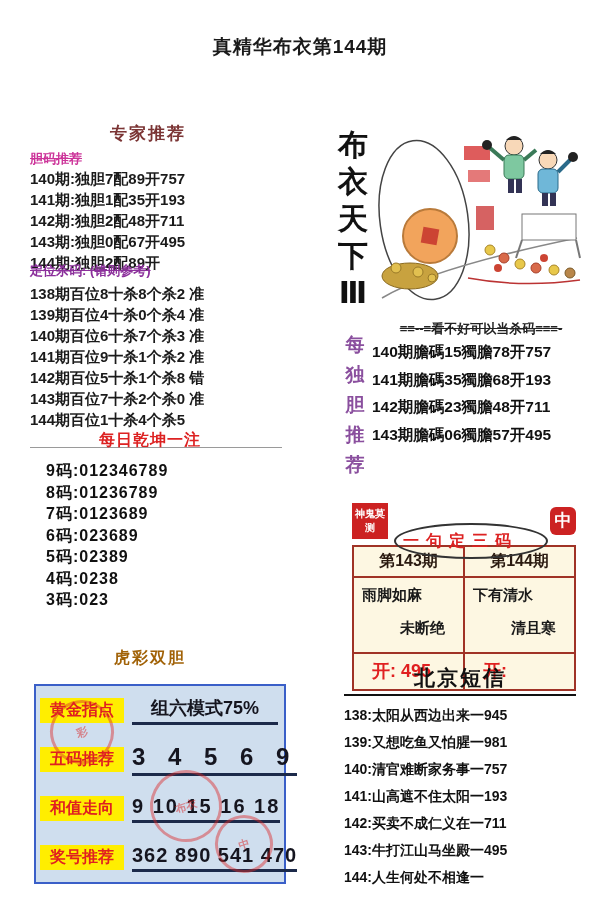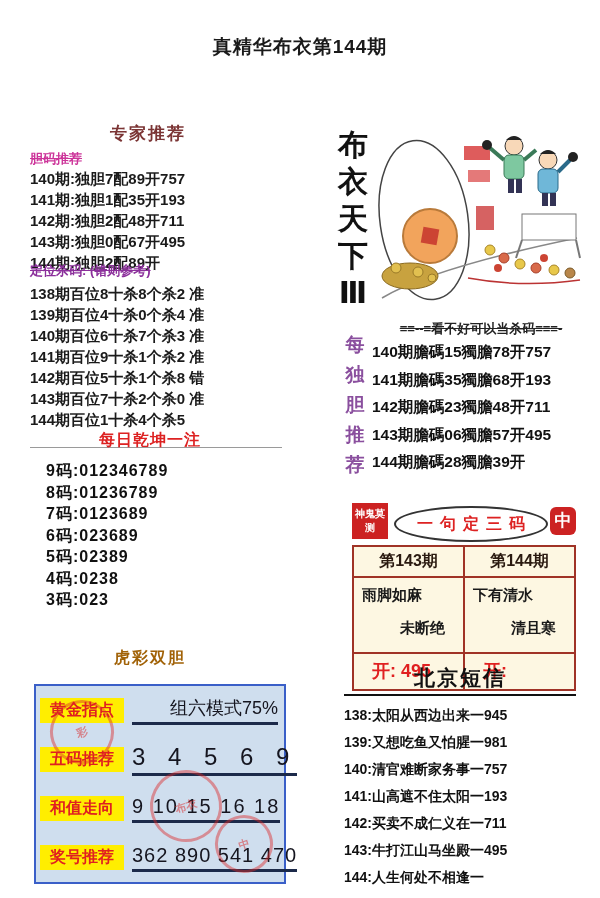--- a/index.html
+++ b/index.html
@@ -19,37 +19,37 @@
   .poskill{left:30px;top:262px;width:236px;}
   .sub-purple{font-size:13px;font-weight:bold;color:#8b2f9b;text-decoration:line-through;margin-bottom:3px;}
   .daily-rule{left:30px;top:447px;width:252px;border-top:1px solid #9a9a9a;}
   .daily-header{left:30px;top:430px;width:240px;text-align:center;font-size:16px;font-weight:bold;color:#dd2222;letter-spacing:1px;}
   .daily-lines{left:46px;top:460px;}
   .daily-lines .row{font-size:16px;font-weight:bold;line-height:21.5px;letter-spacing:1px;}
   .tiger-header{left:30px;top:648px;width:240px;text-align:center;font-size:16px;font-weight:bold;color:#a16207;letter-spacing:2px;}
   .tiger-table{left:34px;top:684px;width:248px;background:#cfdeee;border:2px solid #3a5fc8;}
   .tiger-row{display:flex;align-items:center;height:49px;}
   .tiger-label{width:84px;margin-left:4px;background:#ffee00;color:#e02020;font-weight:bold;font-size:16px;text-align:center;padding:2px 0;flex-shrink:0;}
-  .tiger-value{flex:1;text-align:right;font-weight:normal;color:#15151f;border-bottom:3px solid #1c2a4a;margin:0 6px 0 8px;padding-bottom:2px;white-space:nowrap;}
+  .tiger-value{flex:1;text-align:center;font-weight:bold;color:#15151f;border-bottom:3px solid #1c2a4a;margin:0 6px 0 8px;padding-bottom:2px;white-space:nowrap;}
   .tv0{font-size:18px;}
   .tv1{font-size:24px;letter-spacing:8px;}
   .tv2{font-size:20px;letter-spacing:2px;}
   .tv3{font-size:20px;letter-spacing:1px;}
   .stamp{position:absolute;border:3px solid rgba(220,40,40,.45);border-radius:50%;color:rgba(220,40,40,.5);font-size:11px;font-weight:bold;display:flex;align-items:center;justify-content:center;transform:rotate(-18deg);pointer-events:none;}
   
   .buyi-vertical{left:336px;top:126px;width:34px;font-size:30px;font-weight:bold;color:#111;line-height:37px;text-align:center;word-break:break-all;}
   .cartoon{left:372px;top:118px;}
   .dandan-vertical{left:344px;top:330px;width:22px;font-size:19px;font-weight:bold;color:#8a4f9e;line-height:30px;text-align:center;word-break:break-all;}
   .dandan-block{left:372px;top:320px;width:218px;}
   .dandan-struck{text-align:center;font-size:13px;font-weight:bold;color:#222;text-decoration:line-through;}
   .dandan-block .row{font-size:15.5px;font-weight:bold;line-height:27.5px;white-space:nowrap;}
   .onephrase{left:352px;top:503px;width:224px;}
   .op-banner{position:relative;height:42px;}
   .op-corner-seal{position:absolute;left:0;top:0;width:36px;height:36px;background:#cc2222;color:#fff;font-size:10px;font-weight:bold;line-height:14px;text-align:center;word-break:break-all;padding-top:4px;box-sizing:border-box;}
-  .op-ellipse{position:absolute;left:42px;top:3px;width:150px;height:32px;border:2px solid #333;border-radius:50%;display:flex;align-items:center;justify-content:center;}
+  .op-ellipse{position:absolute;left:42px;top:20px;width:150px;height:32px;border:2px solid #333;border-radius:50%;display:flex;align-items:center;justify-content:flex-start;}
   .op-ellipse span{color:#dd2222;font-size:16px;font-weight:bold;letter-spacing:7px;text-indent:7px;}
   .op-right-seal{position:absolute;right:0;top:4px;width:26px;height:28px;background:#cc2222;border-radius:6px;color:#fff;font-size:17px;font-weight:bold;text-align:center;line-height:28px;}
   .op-table{border:2px solid #a03326;background:#fdf7e2;}
   .op-hrow{display:flex;border-bottom:2px solid #a03326;}
   .op-hcell{flex:1;text-align:center;font-size:16px;font-weight:bold;color:#2a1a10;padding:4px 0;}
   .op-hcell:first-child{border-right:2px solid #a03326;}
   .op-brow{display:flex;}
   .op-bcell{flex:1;height:74px;padding:8px 12px 0 8px;box-sizing:border-box;font-size:15px;font-weight:bold;color:#1a1a1a;}
   .op-bcell:first-child{border-right:2px solid #a03326;}
   .op-bcell .l2{margin-top:14px;padding-left:38px;}
@@ -175,21 +175,20 @@
   </svg>
 </div>
 
 <div class="abs dandan-vertical">每独胆推荐</div>
 <div class="abs dandan-block">
   <div class="dandan-struck">==--=看不好可以当杀码===-</div>
   <div class="row">140期膽碼15獨膽78开757</div>
   <div class="row">141期膽碼35獨膽68开193</div>
   <div class="row">142期膽碼23獨膽48开711</div>
   <div class="row">143期膽碼06獨膽57开495</div>
-  <div class="row">144期膽碼28獨膽39开</div>
 </div>
 
 <div class="abs onephrase">
   <div class="op-banner">
     <div class="op-corner-seal">神鬼莫测</div>
     <div class="op-ellipse">
       <span>一句定三码</span>
     </div>
     <div class="op-right-seal">中</div>
   </div>

